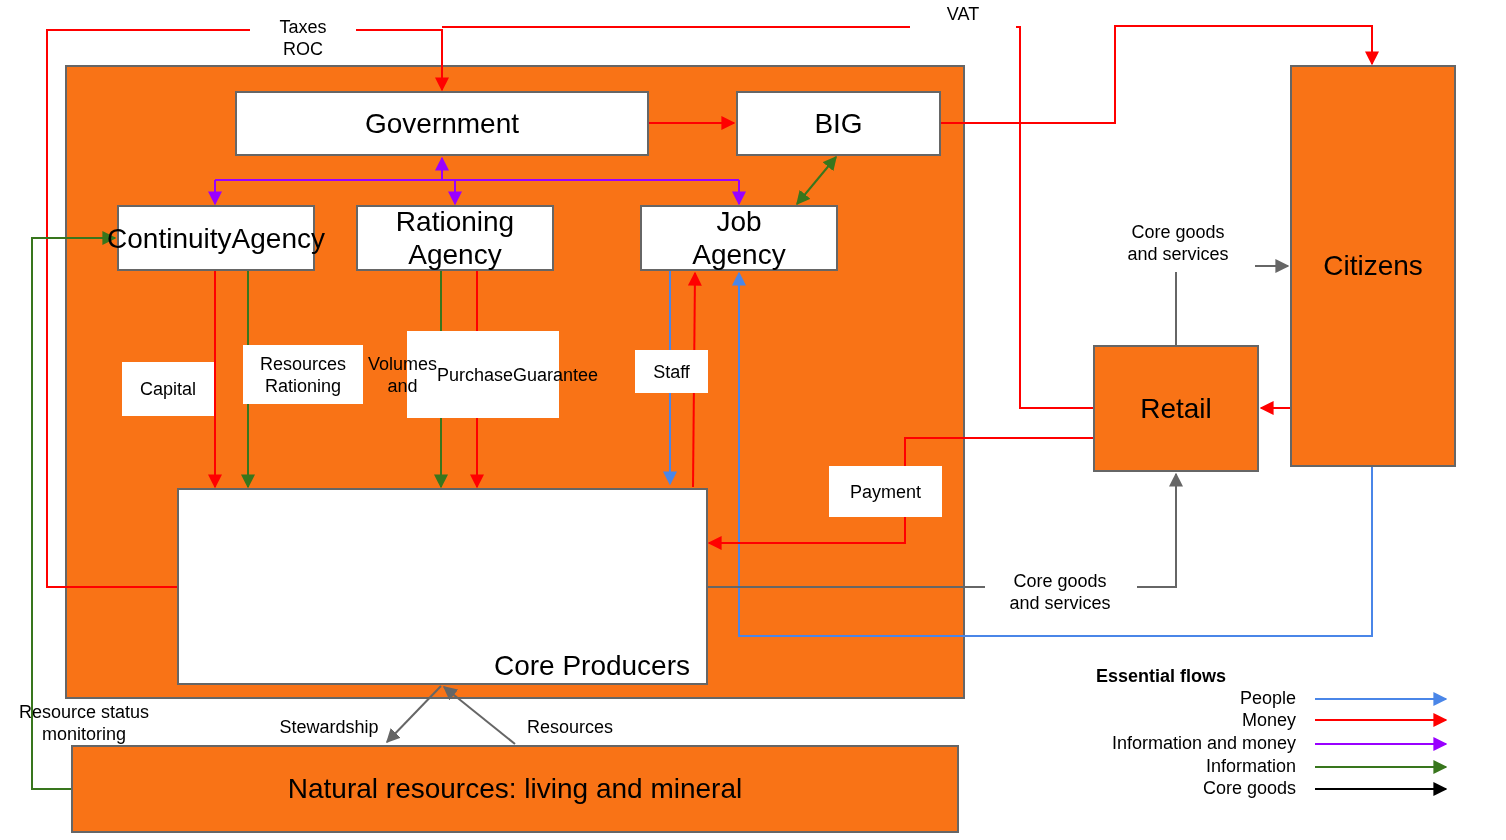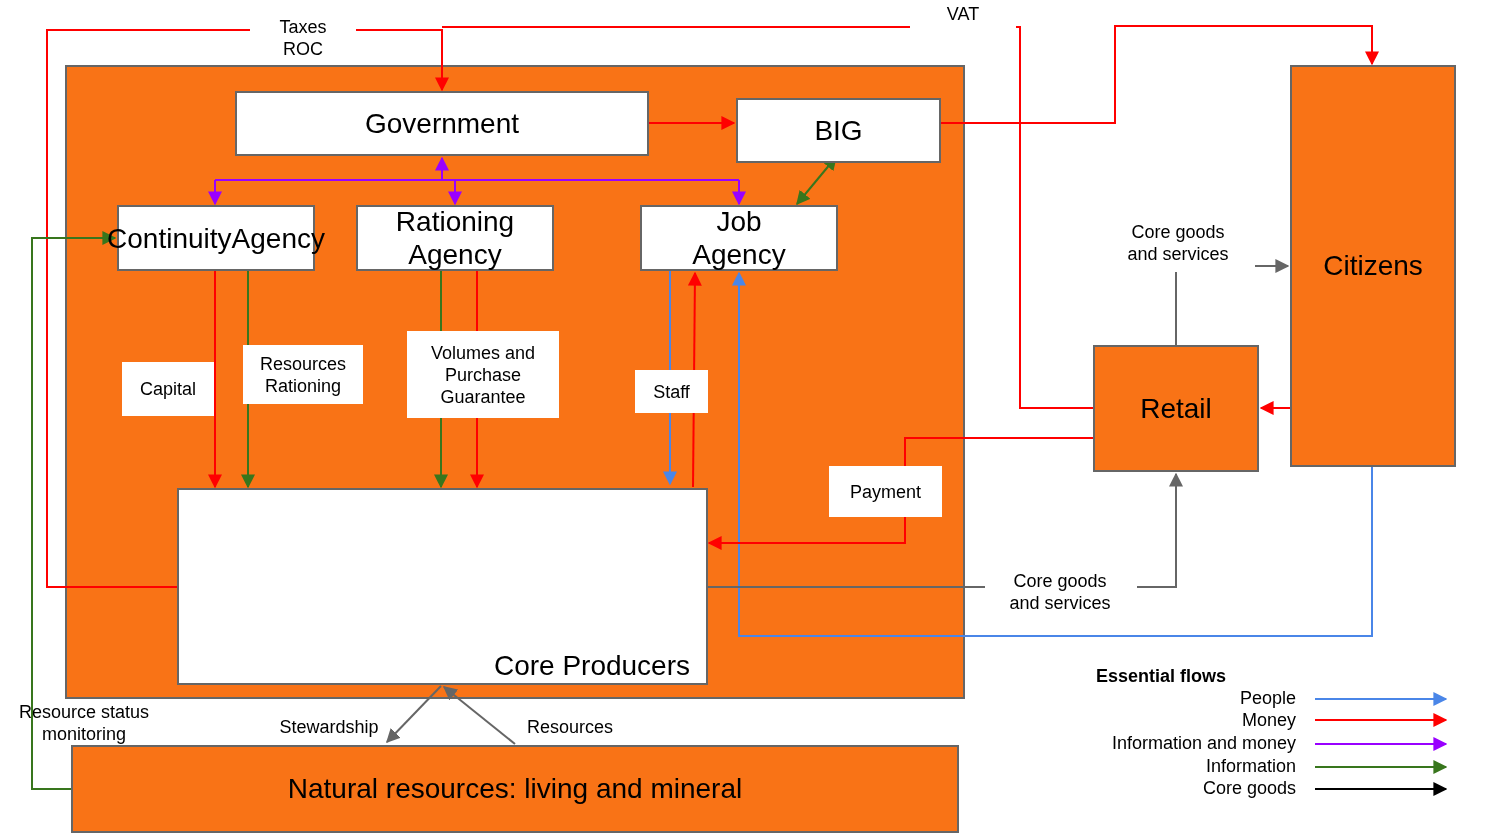--- a/index.html
+++ b/index.html
@@ -95,21 +95,21 @@
   <line x1="1315" y1="699" x2="1446" y2="699" stroke="#4a86e8" stroke-width="2" marker-end="url(#ar-blue)"></line>
   <line x1="1315" y1="720" x2="1446" y2="720" stroke="#ff0000" stroke-width="2" marker-end="url(#ar-red)"></line>
   <line x1="1315" y1="744" x2="1446" y2="744" stroke="#9900ff" stroke-width="2" marker-end="url(#ar-purple)"></line>
   <line x1="1315" y1="767" x2="1446" y2="767" stroke="#38761d" stroke-width="2" marker-end="url(#ar-green)"></line>
   <line x1="1315" y1="789" x2="1446" y2="789" stroke="#000000" stroke-width="2" marker-end="url(#ar-black)"></line>
 </svg>
 
 <div class="box white big-t" style="left:235px; top:91px; width:414px; height:65px;">
   <span>Government</span>
 </div>
-<div class="box white big-t" style="left:736px; top:91px; width:205px; height:65px;margin-top:7px;">
+<div class="box white big-t" style="left:736px; top:91px; width:205px; height:65px;">
   <span>BIG</span>
 </div>
 <div class="box white big-t" style="left:117px; top:205px; width:198px; height:66px; flex-direction:row; line-height:33px;">
   <span>Continuity</span>
   <span>Agency</span>
 </div>
 <div class="box white big-t" style="left:356px; top:205px; width:198px; height:66px; flex-direction:column; line-height:33px;">
   <span>Rationing</span>
   <span>Agency</span>
 </div>
@@ -136,26 +136,26 @@
 </div>
 <div class="lbl" style="left:913px; top:3px; width:100px;">VAT</div>
 
 <div class="lbl-box" style="left:122px; top:362px; width:92px; height:54px;">
   <span>Capital</span>
 </div>
 <div class="lbl-box" style="left:243px; top:345px; width:120px; height:59px; flex-direction:column;">
   <span>Resources</span>
   <span>Rationing</span>
 </div>
-<div class="lbl-box" style="left:407px; top:331px; width:152px; height:87px; flex-direction:column;">
+<div class="lbl-box" style="left:407px; top:331px; width:152px; height:87px; flex-direction:row;">
   <span>Volumes and</span>
   <span>Purchase</span>
   <span>Guarantee</span>
 </div>
-<div class="lbl-box" style="left:635px; top:370px; width:73px; height:43px;">
+<div class="lbl-box" style="left:635px; top:350px; width:73px; height:43px;">
   <span>Staff</span>
 </div>
 <div class="lbl-box" style="left:829px; top:466px; width:113px; height:51px;">
   <span>Payment</span>
 </div>
 <div class="lbl" style="left:990px; top:570px; width:140px;">
   <div>Core goods</div>
   <div>and services</div>
 </div>
 <div class="lbl" style="left:1108px; top:221px; width:140px;">

